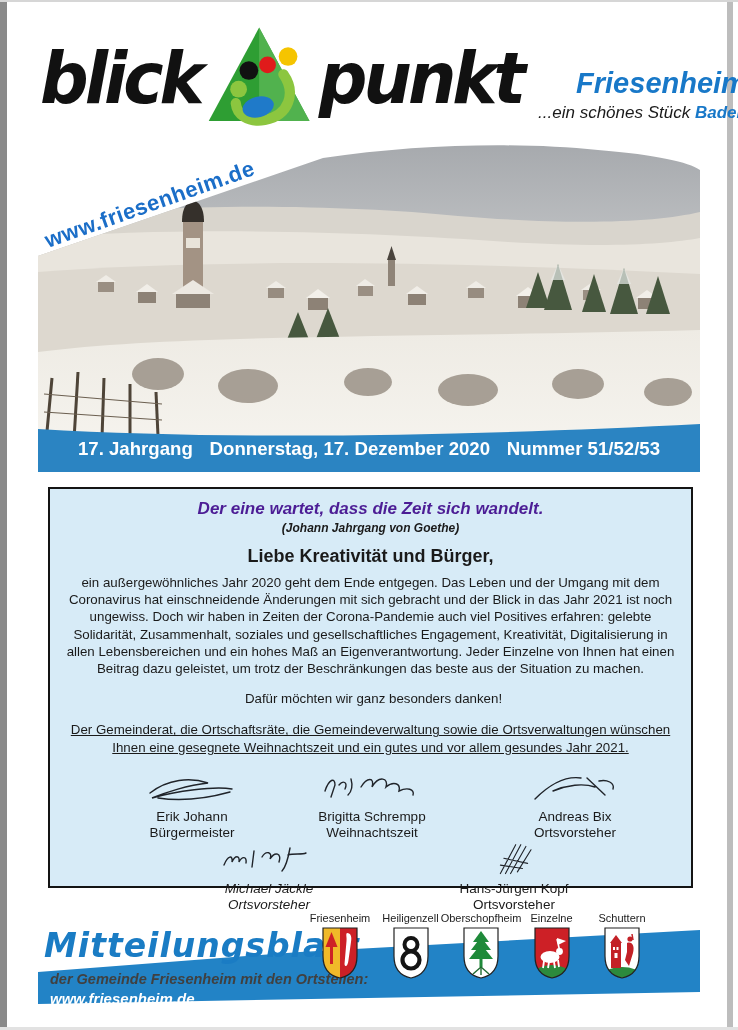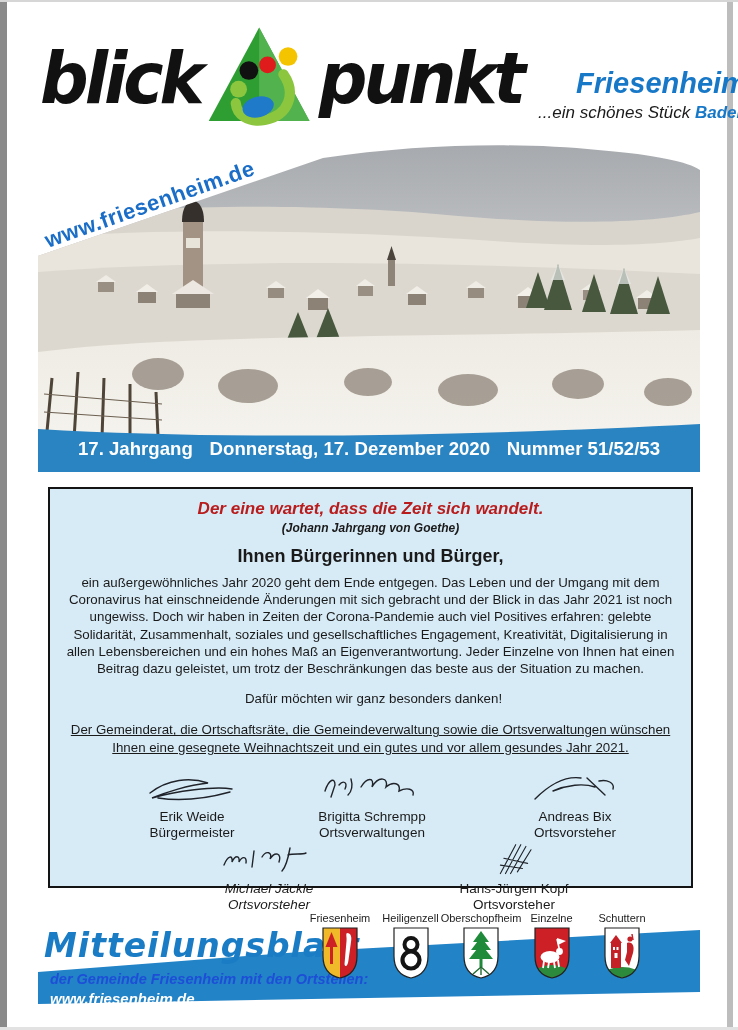--- a/index.html
+++ b/index.html
@@ -22,38 +22,38 @@
 
   
   .photo-wrap{position:absolute;left:38px;top:142px;width:662px;height:330px;}
   .issue-bar-labels{position:absolute;left:38px;top:429px;width:662px;height:40px;
       display:flex;align-items:center;justify-content:space-between;box-sizing:border-box;
       padding:0 34px;color:#fff;font-weight:bold;font-size:19px;transform:scaleX(.98);}
 
   
   .letter{position:absolute;left:48px;top:487px;width:645px;height:401px;background:#d7ebf7;
           border:2px solid #141414;box-sizing:border-box;text-align:center;}
-  .quote{margin-top:9px;font-weight:bold;font-style:italic;font-size:17px;line-height:1.28;color:#b91c1c;}
+  .quote{margin-top:9px;font-weight:bold;font-style:italic;font-size:17px;line-height:1.28;color:#4c1d95;}
   .quote-attr{margin-top:1px;font-weight:bold;font-style:italic;font-size:12px;}
   .salutation{margin-top:11px;font-weight:bold;font-size:18px;}
   .body-par{margin:7px auto 0;width:96%;font-size:13.3px;line-height:1.3;}
   .thanks{margin-top:14px;font-size:13.3px;padding-left:6px;}
   .wishes{margin:15px auto 15px;width:95%;font-size:13.3px;line-height:1.3;text-decoration:underline;}
   .sigs{position:relative;height:150px;margin-top:4px;}
   .sig{position:absolute;width:190px;transform:translateX(-50%);text-align:center;}
   .sig .scribble{height:34px;}
   .sig-name{font-size:13.5px;line-height:1.22;}
   .sig-title{font-size:13.5px;line-height:1.22;}
 
   
   .footer{position:absolute;left:0;top:900px;width:738px;height:130px;}
   .footer svg.band{position:absolute;left:0;top:0;}
   .foot-title{position:absolute;left:44px;top:26px;font-family:"DejaVu Sans", sans-serif;
       font-weight:bold;font-style:italic;font-size:33px;color:#1a7cc4;letter-spacing:1px;}
-  .foot-sub{position:absolute;left:50px;top:71px;color:#1d4ed8;font-weight:bold;font-style:italic;font-size:14.5px;}
+  .foot-sub{position:absolute;left:50px;top:71px;color:#404040;font-weight:bold;font-style:italic;font-size:14.5px;}
   .foot-web{position:absolute;left:50px;top:90px;color:#fff;font-weight:bold;font-style:italic;font-size:15px;}
   .crests{position:absolute;left:308px;top:12px;width:346px;display:flex;justify-content:space-between;}
   .crest{display:flex;flex-direction:column;align-items:center;width:64px;}
   .crest-label{font-size:11px;color:#222;margin-bottom:2px;white-space:nowrap;}
 </style>
 </head>
 <body>
 
 <div class="edge-left"></div>
 <div class="edge-right"></div>
@@ -182,39 +182,39 @@
   <span>17. Jahrgang</span>
   <span>Donnerstag, 17. Dezember 2020</span>
   <span>Nummer 51/52/53</span>
 </div>
 
 <div class="letter">
   <div class="quote">
     <div>Der eine wartet, dass die Zeit sich wandelt.</div>
   </div>
   <div class="quote-attr">(Johann Jahrgang von Goethe)</div>
-  <div class="salutation">Ihnen Bürgerinnen und Bürger,</div>
+  <div class="salutation">Liebe Kreativität und Bürger,</div>
   <div class="body-par">ein außergewöhnliches Jahr 2020 geht dem Ende entgegen. Das Leben und der Umgang mit dem Coronavirus hat einschneidende Änderungen mit sich gebracht und der Blick in das Jahr 2021 ist noch ungewiss. Doch wir haben in Zeiten der Corona-Pandemie auch viel Positives erfahren: gelebte Solidarität, Zusammenhalt, soziales und gesellschaftliches Engagement, Kreativität, Digitalisierung in allen Lebensbereichen und ein hohes Maß an Eigenverantwortung. Jeder Einzelne von Ihnen hat einen Beitrag dazu geleistet, um trotz der Beschränkungen das beste aus der Situation zu machen.</div>
   <div class="thanks">Dafür möchten wir ganz besonders danken!</div>
   <div class="wishes">Der Gemeinderat, die Ortschaftsräte, die Gemeindeverwaltung sowie die Ortsverwaltungen wünschen Ihnen eine gesegnete Weihnachtszeit und ein gutes und vor allem gesundes Jahr 2021.</div>
 
   <div class="sigs">
     <div class="sig" style="left:142px;top:0;">
       <svg class="scribble" width="100" height="34" viewBox="0 0 100 34">
         <path d="M8,22 C26,8 48,6 66,12 C46,14 22,22 10,27 C34,20 72,15 90,18 M16,27 C42,31 70,26 88,21" stroke="#20242a" stroke-width="1.4" fill="none" stroke-linecap="round"></path>
       </svg>
-      <div class="sig-name">Erik Weide</div>
+      <div class="sig-name">Erik Johann</div>
       <div class="sig-title">Bürgermeister</div>
     </div>
     <div class="sig" style="left:322px;top:0;">
       <svg class="scribble" width="110" height="34" viewBox="0 0 110 34">
         <path d="M8,20 C12,8 18,6 18,14 L14,26 M22,14 C26,9 31,11 28,18 M34,8 C36,15 34,21 31,24 M44,16 C50,6 58,6 55,16 C62,4 72,7 69,16 C76,10 84,12 82,20 C90,16 98,18 96,24" stroke="#20242a" stroke-width="1.4" fill="none" stroke-linecap="round"></path>
       </svg>
       <div class="sig-name">Brigitta Schrempp</div>
-      <div class="sig-title">Ortsverwaltungen</div>
+      <div class="sig-title">Weihnachtszeit</div>
     </div>
     <div class="sig" style="left:525px;top:0;">
       <svg class="scribble" width="100" height="34" viewBox="0 0 100 34">
         <path d="M10,28 C26,12 42,5 56,7 M28,20 C42,14 58,12 70,16 M62,7 L80,24 M74,10 C82,8 90,12 88,18" stroke="#20242a" stroke-width="1.4" fill="none" stroke-linecap="round"></path>
       </svg>
       <div class="sig-name">Andreas Bix</div>
       <div class="sig-title">Ortsvorsteher</div>
     </div>
     <div class="sig" style="left:219px;top:72px;font-style:italic;">
       <svg class="scribble" width="110" height="34" viewBox="0 0 110 34">

